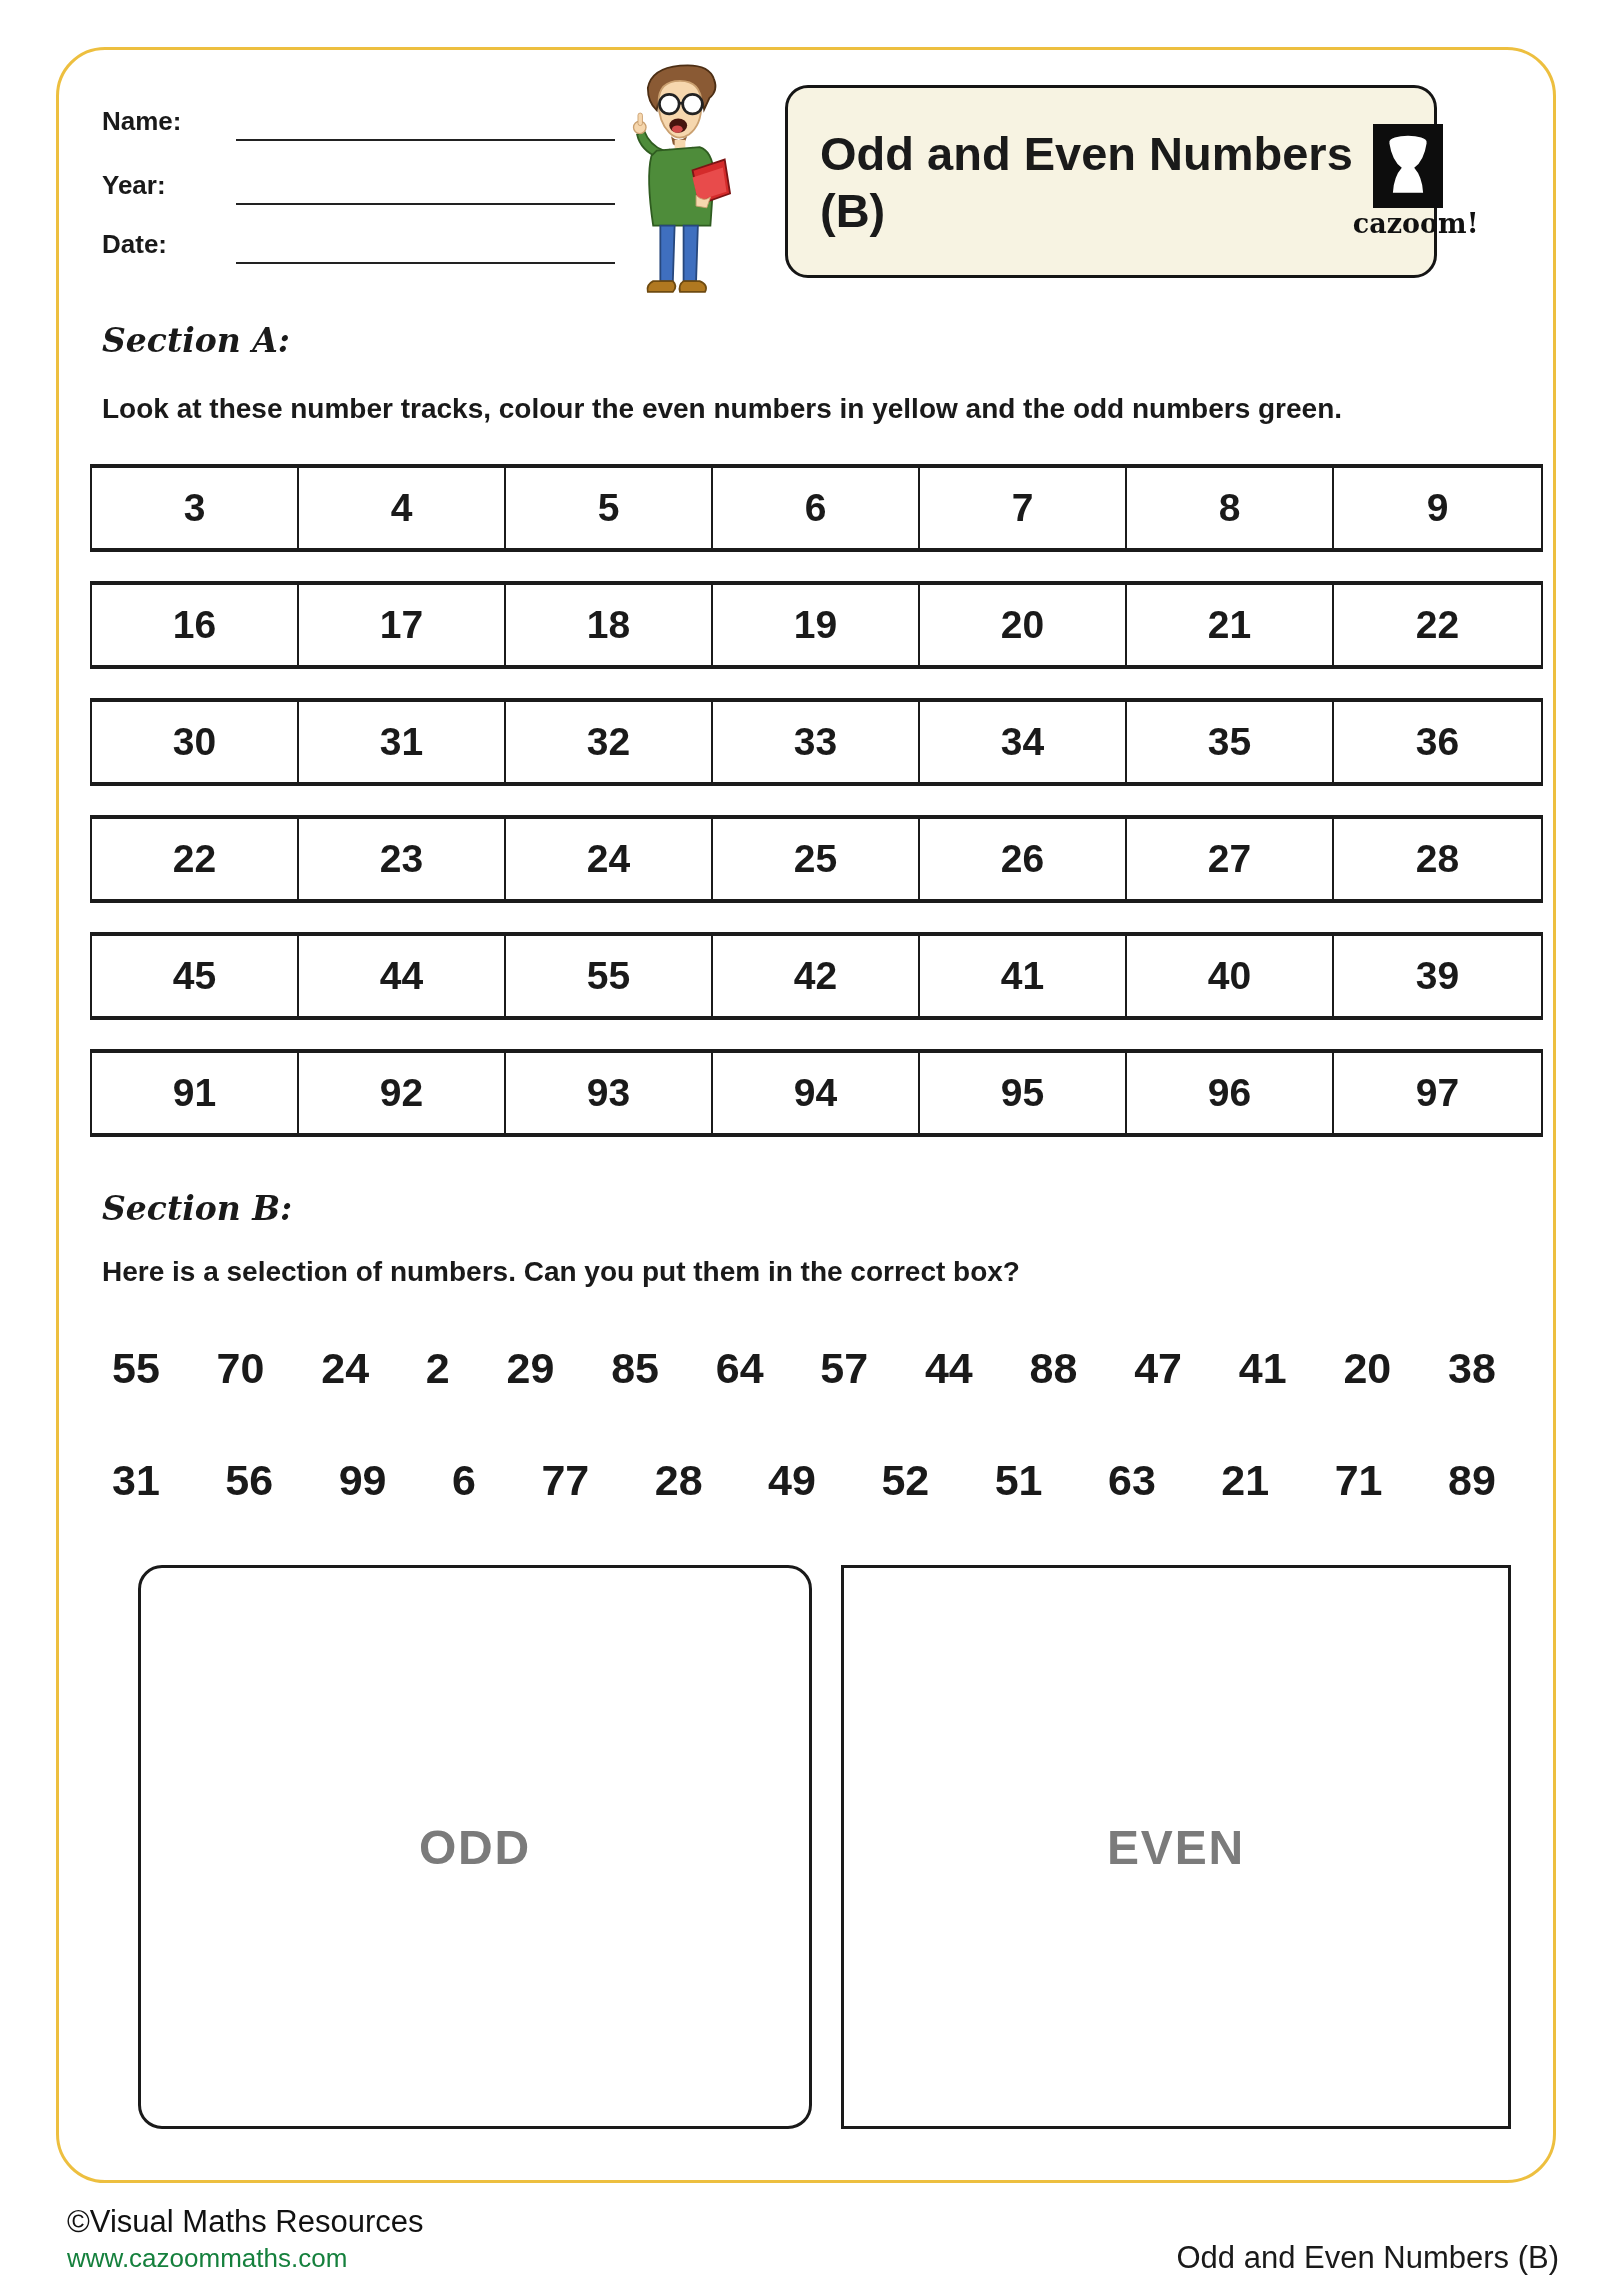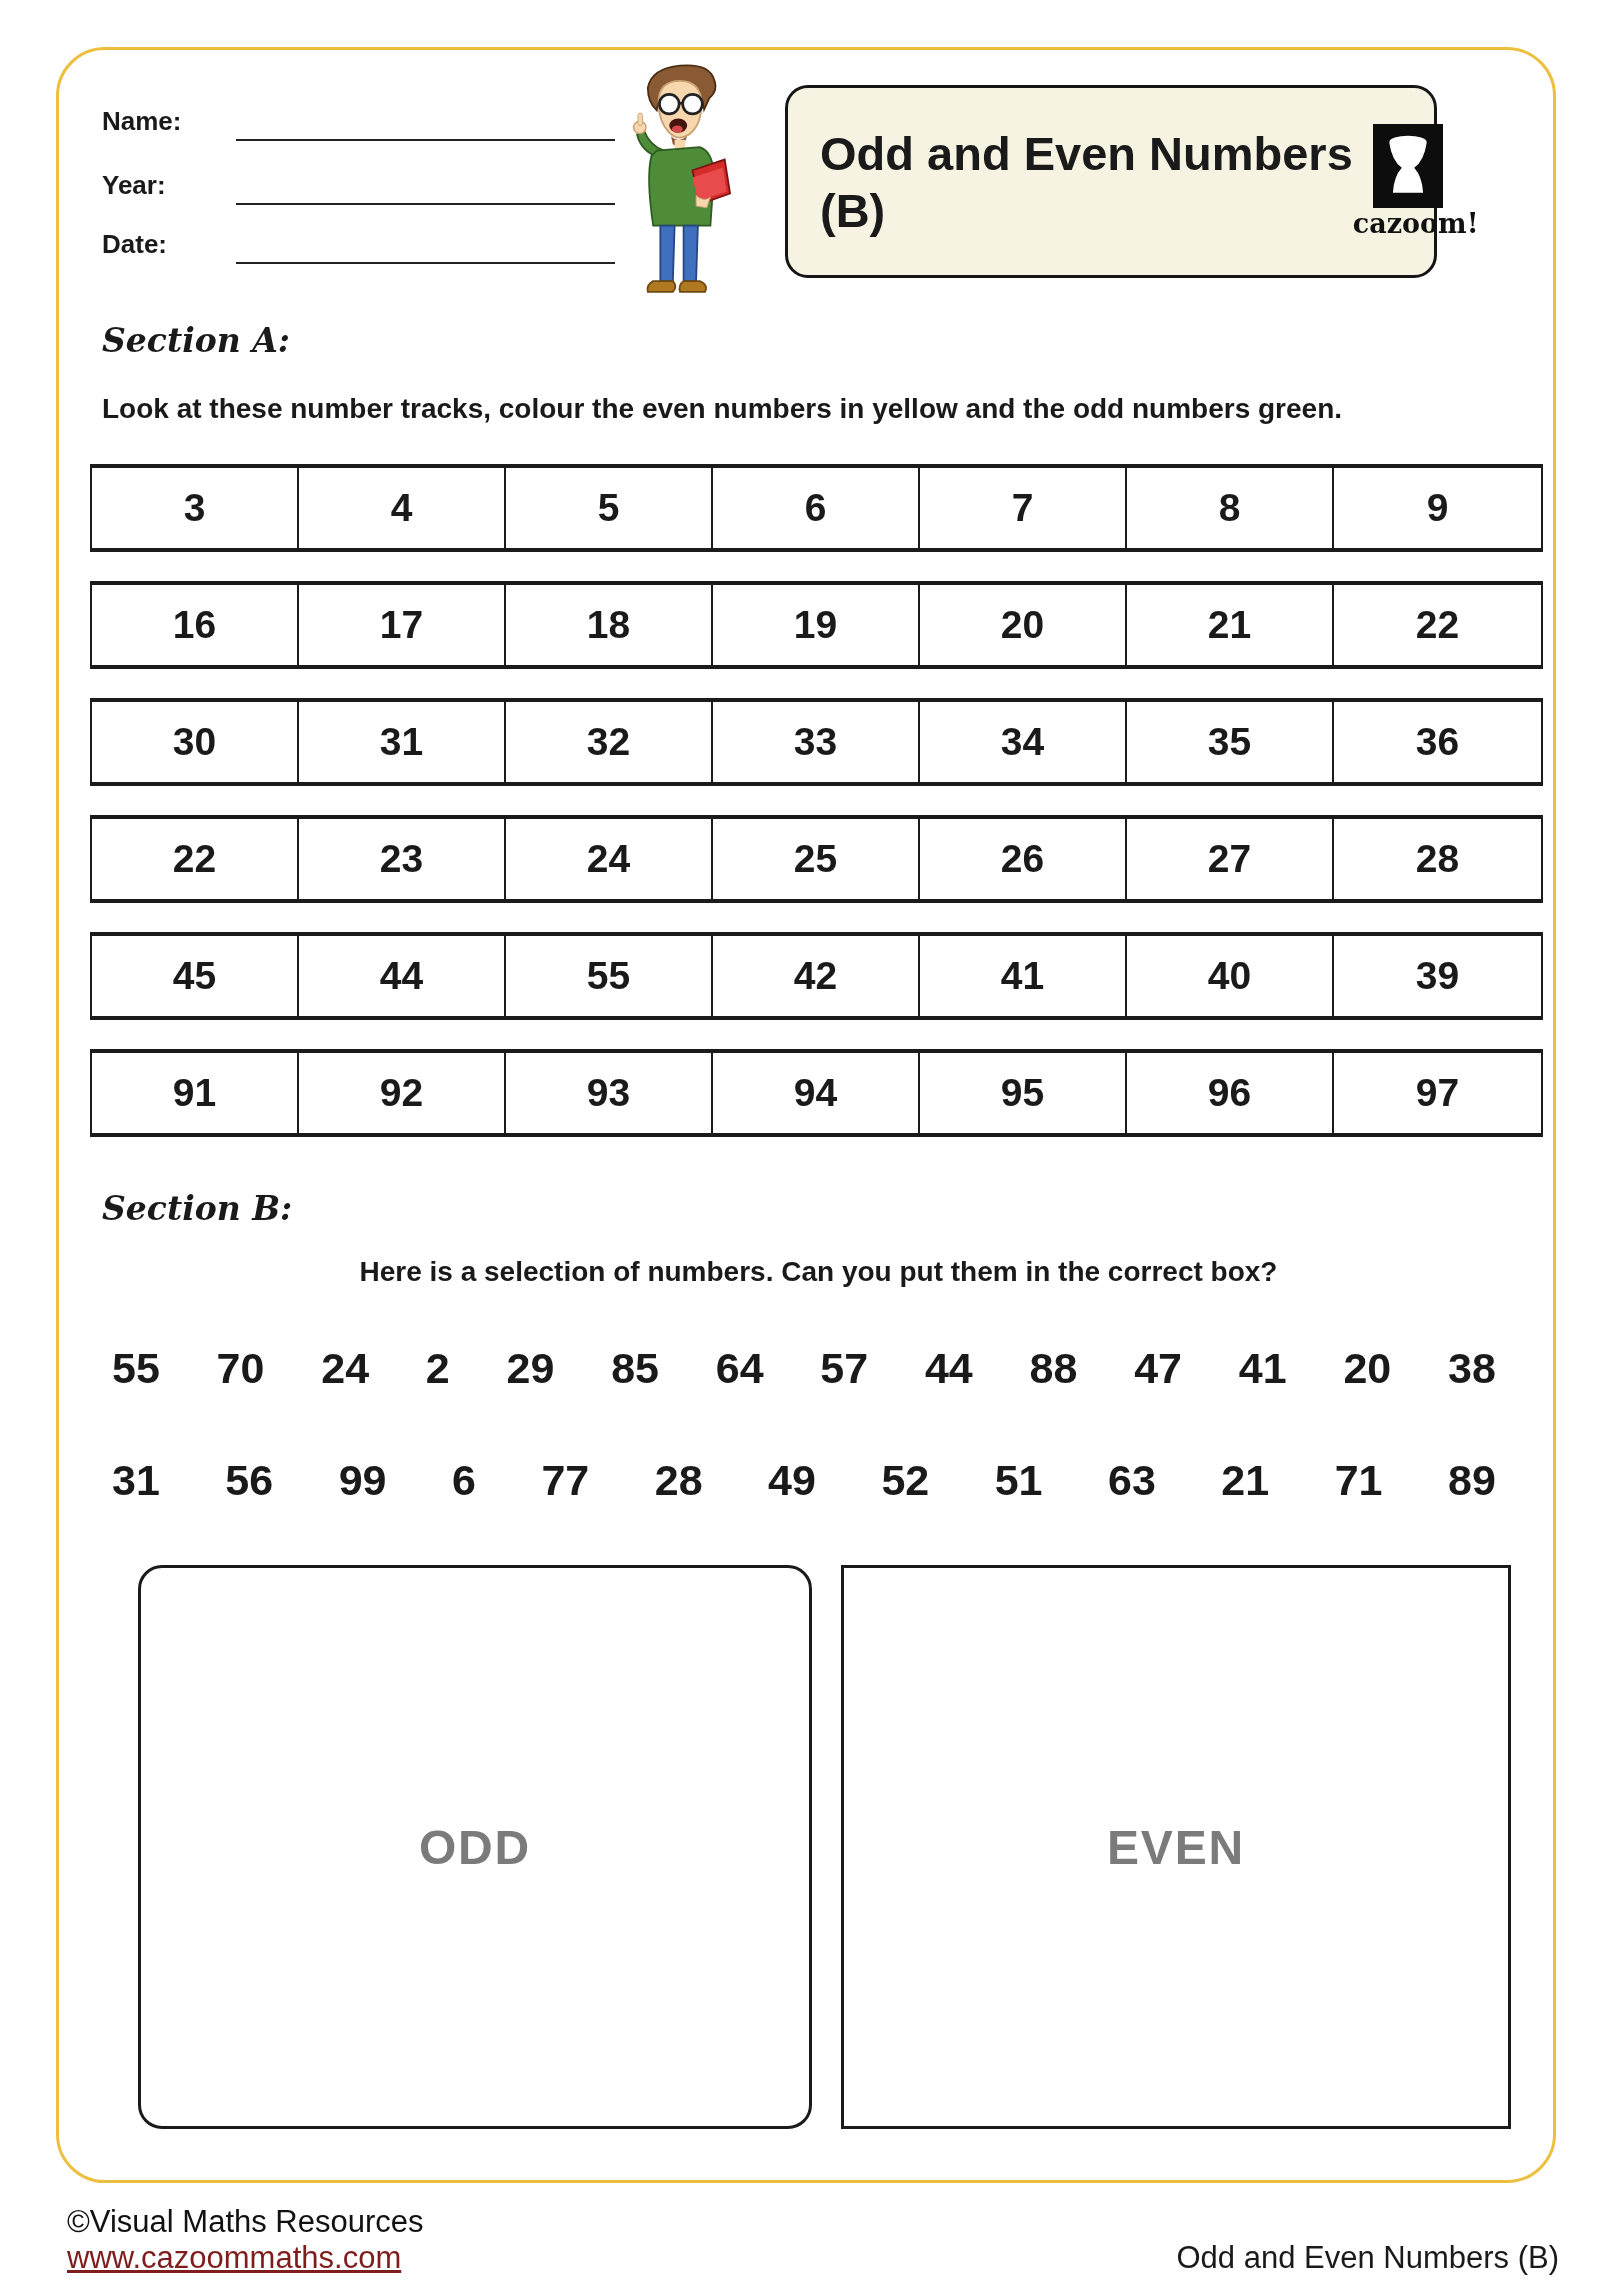--- a/index.html
+++ b/index.html
@@ -26,21 +26,21 @@
   .title-text{font-size:47px;font-weight:bold;line-height:57px;white-space:nowrap;}
   .logo-wrap{margin-left:auto;width:111px;text-align:center;}
   .logo-square{width:70px;height:84px;background:#0d0d0d;margin:0 auto;display:flex;align-items:center;justify-content:center;}
   .logo-text{font-family:"DejaVu Serif",serif;font-weight:bold;font-size:27px;margin-top:0px;color:#111;}
 
   
   .sec-head{position:absolute;left:102px;font-family:"DejaVu Serif",serif;
             font-weight:bold;font-style:italic;font-size:33px;line-height:39px;}
   #sec-a{top:321px;} #sec-b{top:1189px;}
   .instr{position:absolute;left:102px;font-size:28px;font-weight:bold;line-height:36px;width:1433px;}
-  #instr-a{top:391px;} #instr-b{top:1254px;text-align:center;}
+  #instr-a{top:391px;} #instr-b{top:1254px;}
 
   
   #tracks{position:absolute;left:90px;top:464px;width:1453px;}
   .track-row{display:grid;grid-template-columns:repeat(7,1fr);height:88px;box-sizing:border-box;
              border:2.7px solid #1b1b1b;border-top-width:4.5px;border-bottom-width:4.5px;
              margin-bottom:29px;background:#fff;}
   .track-cell{display:flex;align-items:center;justify-content:center;
               font-size:39px;font-weight:bold;border-right:2.7px solid #1b1b1b;}
   .track-cell:last-child{border-right:none;}
 
@@ -51,22 +51,22 @@
 
   
   .sort-box{position:absolute;top:1565px;height:564px;box-sizing:border-box;
             border:3.6px solid #1a1a1a;background:#fff;
             display:flex;align-items:center;justify-content:center;}
   #odd-box{left:138px;width:674px;border-radius:24px;} #even-box{left:841px;width:670px;}
   .sort-label{font-size:48px;font-weight:bold;color:#7b7b7b;letter-spacing:1.8px;}
 
   
   .footer-copy{position:absolute;left:67px;top:2203px;font-size:31px;line-height:38px;color:#111;}
-  .footer-link{position:absolute;left:67px;top:2239px;font-size:31px;line-height:38px;
-               color:#7f1d1d;text-decoration:underline;cursor:pointer;}
+  .footer-link{position:absolute;left:67px;top:2239px;font-size:26px;line-height:38px;
+               color:#15803d;cursor:pointer;}
   .footer-right{position:absolute;right:57px;top:2239px;font-size:31px;line-height:38px;color:#1a1a1a;}
 </style>
 </head>
 <body>
 
 <div id="page">
 
   <div class="frame"></div>
 
   <div class="field-row" id="row-name">

